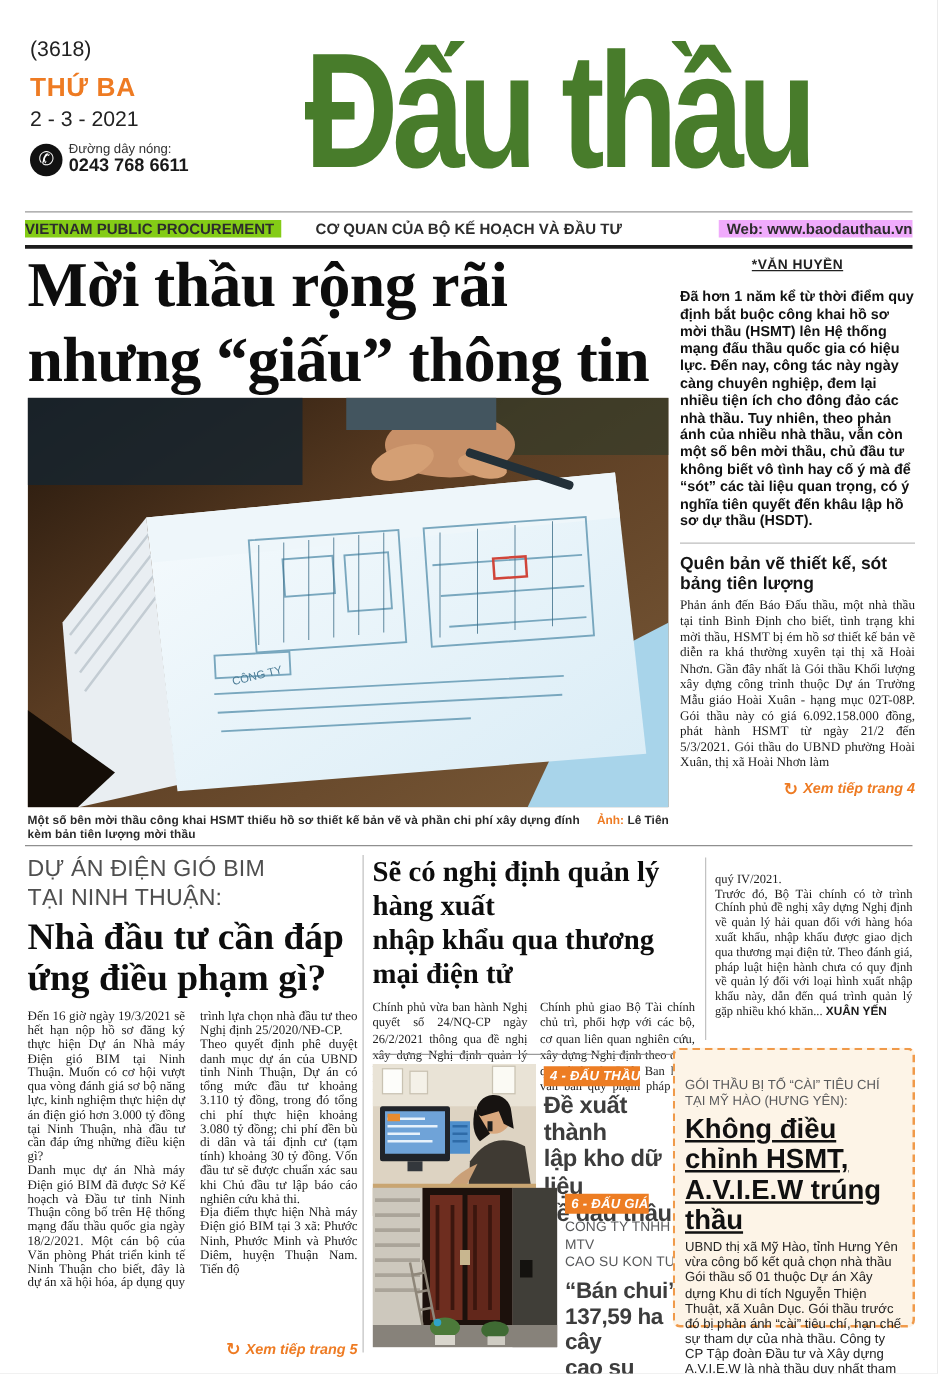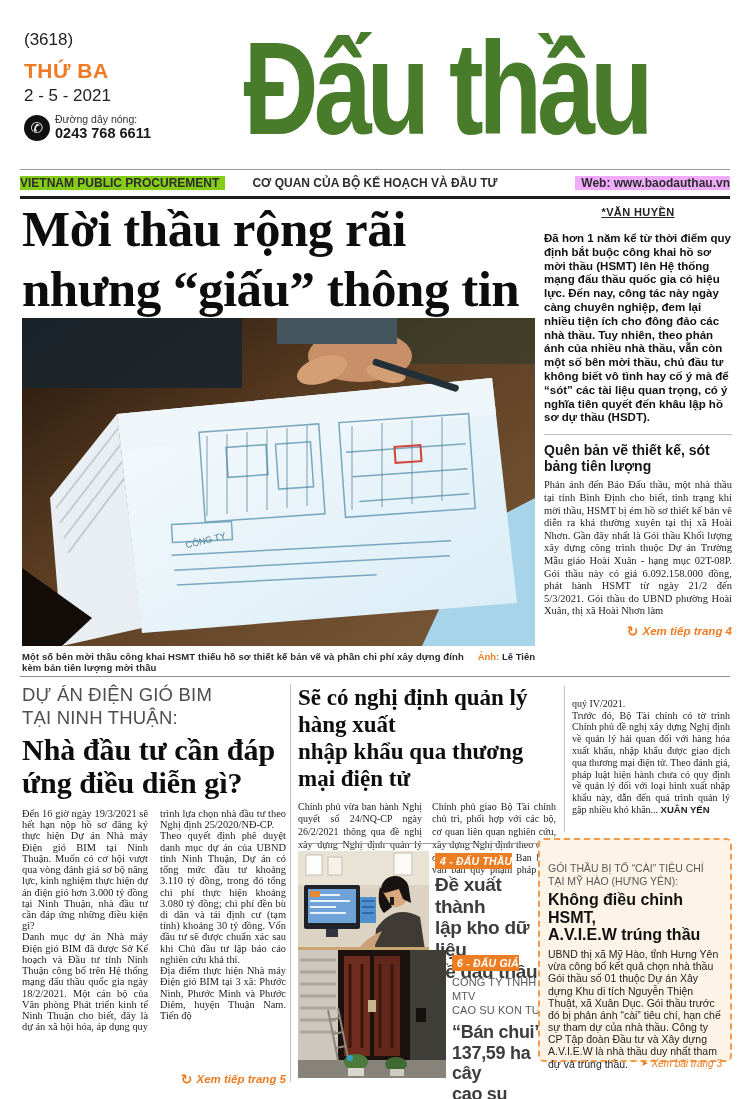--- a/index.html
+++ b/index.html
@@ -88,35 +88,35 @@
   .teaser-headline{margin-top:5px;font-size:19px;font-weight:bold;line-height:1.14;color:#3d3d3d;letter-spacing:-.3px;}
   .teaser-photo2{position:absolute;left:298px;top:950px;width:148px;height:128px;overflow:hidden;}
   .teaser2-text{position:absolute;left:452px;top:953px;width:106px;}
   .teaser-kicker{margin-top:5px;font-size:11px;line-height:1.25;color:#58595b;letter-spacing:.1px;}
   .teaser2-text .teaser-headline{font-size:18px;}
 
   
   .box{position:absolute;left:538px;top:838px;width:194px;height:224px;box-sizing:border-box;
        background:#fdf4e7;border:2px dashed #f09a4a;border-radius:6px;padding:22px 8px;}
   .box-kicker{font-size:10.5px;line-height:1.25;color:#58595b;}
-  .box-headline{margin-top:3px;font-size:16px;font-weight:bold;line-height:1.1;color:#111;}
+  .box-headline{margin-top:3px;font-size:22px;font-weight:bold;line-height:1.1;color:#111;text-decoration:underline;}
   .box-body{margin-top:4px;font-size:10.5px;line-height:1.16;color:#222;}
   .box-cont{display:flex;justify-content:flex-end;align-items:center;gap:3px;margin-top:-12px;
             color:#ee7b23;font-size:10px;font-style:italic;}
   .box-cont .arr{font-style:normal;font-size:9px;}
 </style>
 </head>
 <body>
 
 <div class="page">
 
   <div class="issue-block">
     <div class="issue-code">(3618)</div>
     <div class="weekday">THỨ BA</div>
-    <div class="date">2 - 5 - 2021</div>
+    <div class="date">2 - 3 - 2021</div>
     <div class="hotline">
       <span class="phone-icon">✆</span>
       <span>
         <span class="hl-label">Đường dây nóng:</span>
         <span class="hl-num">0243 768 6611</span>
       </span>
     </div>
   </div>
   <div class="paper-title">Đấu thầu</div>
 
@@ -199,21 +199,21 @@
       <span class="nm">Lê Tiên</span>
     </span>
   </div>
 
   <div class="full-divider"></div>
 
   <div class="wind">
     <div class="wind-kicker pre">DỰ ÁN ĐIỆN GIÓ BIM
 TẠI NINH THUẬN:</div>
     <div class="wind-headline serif pre">Nhà đầu tư cần đáp
-ứng điều diễn gì?</div>
+ứng điều phạm gì?</div>
     <div class="wind-body serif pre">Đến 16 giờ ngày 19/3/2021 sẽ hết hạn nộp hồ sơ đăng ký thực hiện Dự án Nhà máy Điện gió BIM tại Ninh Thuận. Muốn có cơ hội vượt qua vòng đánh giá sơ bộ năng lực, kinh nghiệm thực hiện dự án điện gió hơn 3.000 tỷ đồng tại Ninh Thuận, nhà đầu tư cần đáp ứng những điều kiện gì?
 Danh mục dự án Nhà máy Điện gió BIM đã được Sở Kế hoạch và Đầu tư tỉnh Ninh Thuận công bố trên Hệ thống mạng đấu thầu quốc gia ngày 18/2/2021. Một cán bộ của Văn phòng Phát triển kinh tế Ninh Thuận cho biết, đây là dự án xã hội hóa, áp dụng quy trình lựa chọn nhà đầu tư theo Nghị định 25/2020/NĐ-CP.
 Theo quyết định phê duyệt danh mục dự án của UBND tỉnh Ninh Thuận, Dự án có tổng mức đầu tư khoảng 3.110 tỷ đồng, trong đó tổng chi phí thực hiện khoảng 3.080 tỷ đồng; chi phí đền bù di dân và tái định cư (tạm tính) khoảng 30 tỷ đồng. Vốn đầu tư sẽ được chuẩn xác sau khi Chủ đầu tư lập báo cáo nghiên cứu khả thi.
 Địa điểm thực hiện Nhà máy Điện gió BIM tại 3 xã: Phước Ninh, Phước Minh và Phước Diêm, huyện Thuận Nam. Tiến độ</div>
   </div>
   <div class="wind-cont cont">
     <span class="cont-icon">↻</span>
     <i>Xem tiếp trang 5</i>
   </div>
 

